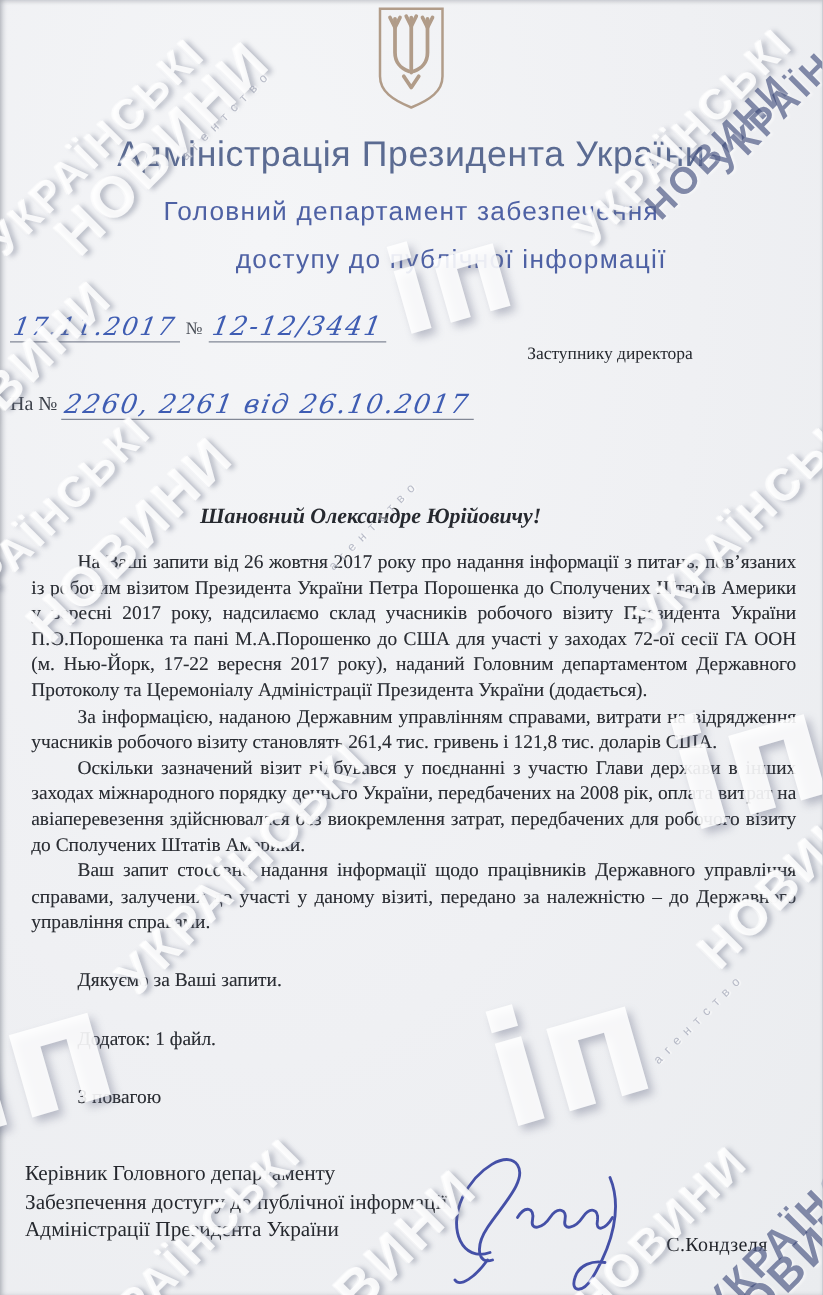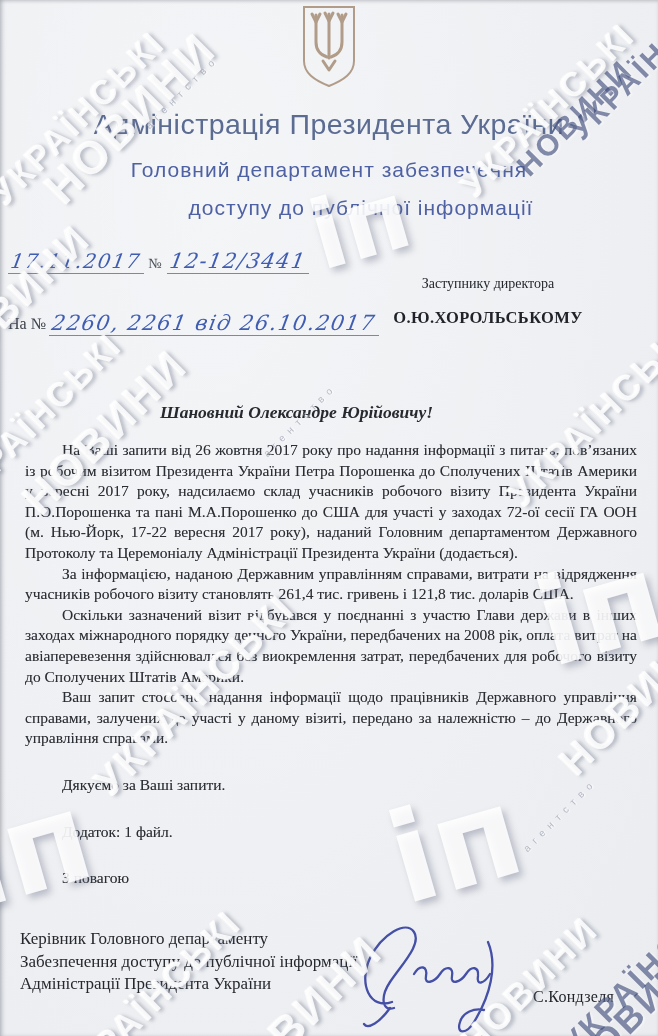--- a/index.html
+++ b/index.html
@@ -114,21 +114,20 @@
       <span class="hw u-line ref-num"><span class="hw-inner">12-12/3441</span></span>
     </div>
     <div class="ref-row ref-row2">
       <span class="ref-na-label">На №</span>
       <span class="hw u-line ref-reply"><span class="hw-inner">2260, 2261 від 26.10.2017</span></span>
     </div>
   </div>
 
   <div class="addressee">
     <div class="addr-line">Заступнику директора</div>
-    <div class="addr-name">О.Ю.ХОРОЛЬСЬКОМУ</div>
   </div>
 
   <div class="salutation">Шановний Олександре Юрійовичу!</div>
 
   <div class="body-text">
     <p>На Ваші запити від 26 жовтня 2017 року про надання інформації з питань, пов’язаних із робочим візитом Президента України Петра Порошенка до Сполучених Штатів Америки у вересні 2017 року, надсилаємо склад учасників робочого візиту Президента України П.О.Порошенка та пані М.А.Порошенко до США для участі у заходах 72-ої сесії ГА ООН (м. Нью-Йорк, 17-22 вересня 2017 року), наданий Головним департаментом Державного Протоколу та Церемоніалу Адміністрації Президента України (додається).</p>
     <p>За інформацією, наданою Державним управлінням справами, витрати на відрядження учасників робочого візиту становлять 261,4 тис. гривень і 121,8 тис. доларів США.</p>
     <p>Оскільки зазначений візит відбувався у поєднанні з участю Глави держави в інших заходах міжнародного порядку денного України, передбачених на 2008 рік, оплата витрат на авіаперевезення здійснювалася без виокремлення затрат, передбачених для робочого візиту до Сполучених Штатів Америки.</p>
     <p>Ваш запит стосовно надання інформації щодо працівників Державного управління справами, залучених до участі у даному візиті, передано за належністю – до Державного управління справами.</p>
     <p class="sp">Дякуємо за Ваші запити.</p>

